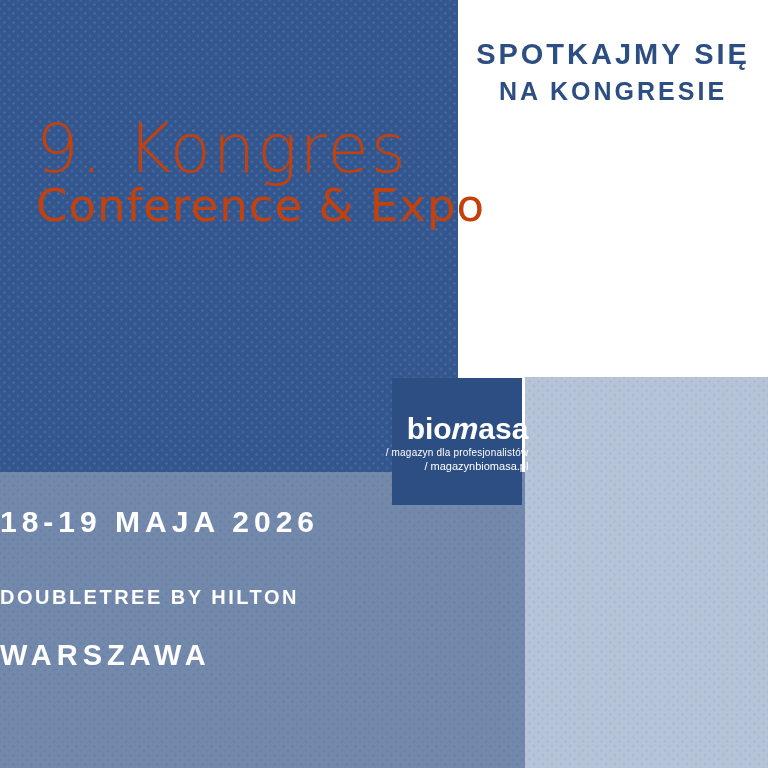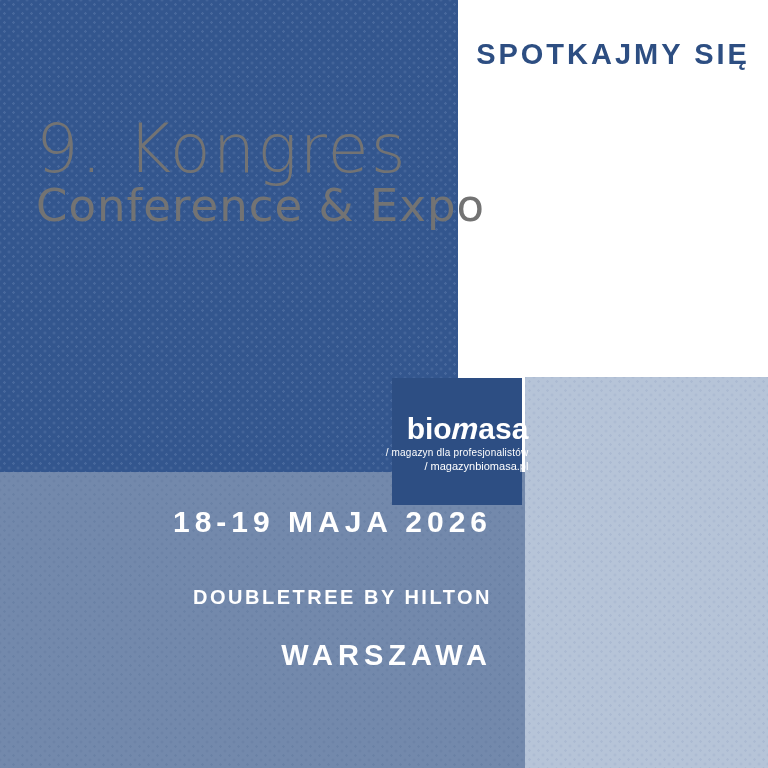--- a/index.html
+++ b/index.html
@@ -69,21 +69,21 @@
     font-size: 25px;
     letter-spacing: 3px;
     line-height: 1.25;
     margin-top: 4px;
   }
 
   
   .title-block {
     position: absolute;
     left: 36px; top: 116px;
-    color: #737373;
+    color: #c2410c;
     white-space: nowrap;
   }
   .title-line1 {
     font-family: "DejaVu Sans", "Liberation Sans", sans-serif;
     font-weight: 200;
     font-size: 67px;
     letter-spacing: 2px;
     line-height: 1;
   }
   .title-line2 {
@@ -137,21 +137,21 @@
     font-size: 11px;
     margin-top: 2px;
     white-space: nowrap;
   }
 
   
   .event-block {
     position: absolute;
     left: 0; top: 472px;
     width: 492px;
-    text-align: right;
+    text-align: left;
     color: #ffffff;
     font-weight: 700;
   }
   .event-date {
     margin-top: 32px;
     font-size: 30px;
     letter-spacing: 5px;
     line-height: 1.2;
   }
   .event-venue1 {
@@ -177,20 +177,21 @@
 <body>
 
 <div class="canvas">
 
   <div class="main-square"></div>
   <div class="slate-panel"></div>
   <div class="light-panel"></div>
 
   <div class="meet-block">
     <div class="meet-line1">SPOTKAJMY SIĘ</div>
+    <div class="meet-line2">NA KONGRESIE</div>
   </div>
 
   <div class="title-block">
     <div class="title-line1">9. Kongres</div>
     <div class="title-line3">Conference &amp; Expo</div>
   </div>
 
   <div class="biomasa-square">
     <div class="biomasa-logo">
       <div class="biomasa-wordmark"><span>bio</span><span class="m-slant">m</span><span>asa</span></div>

